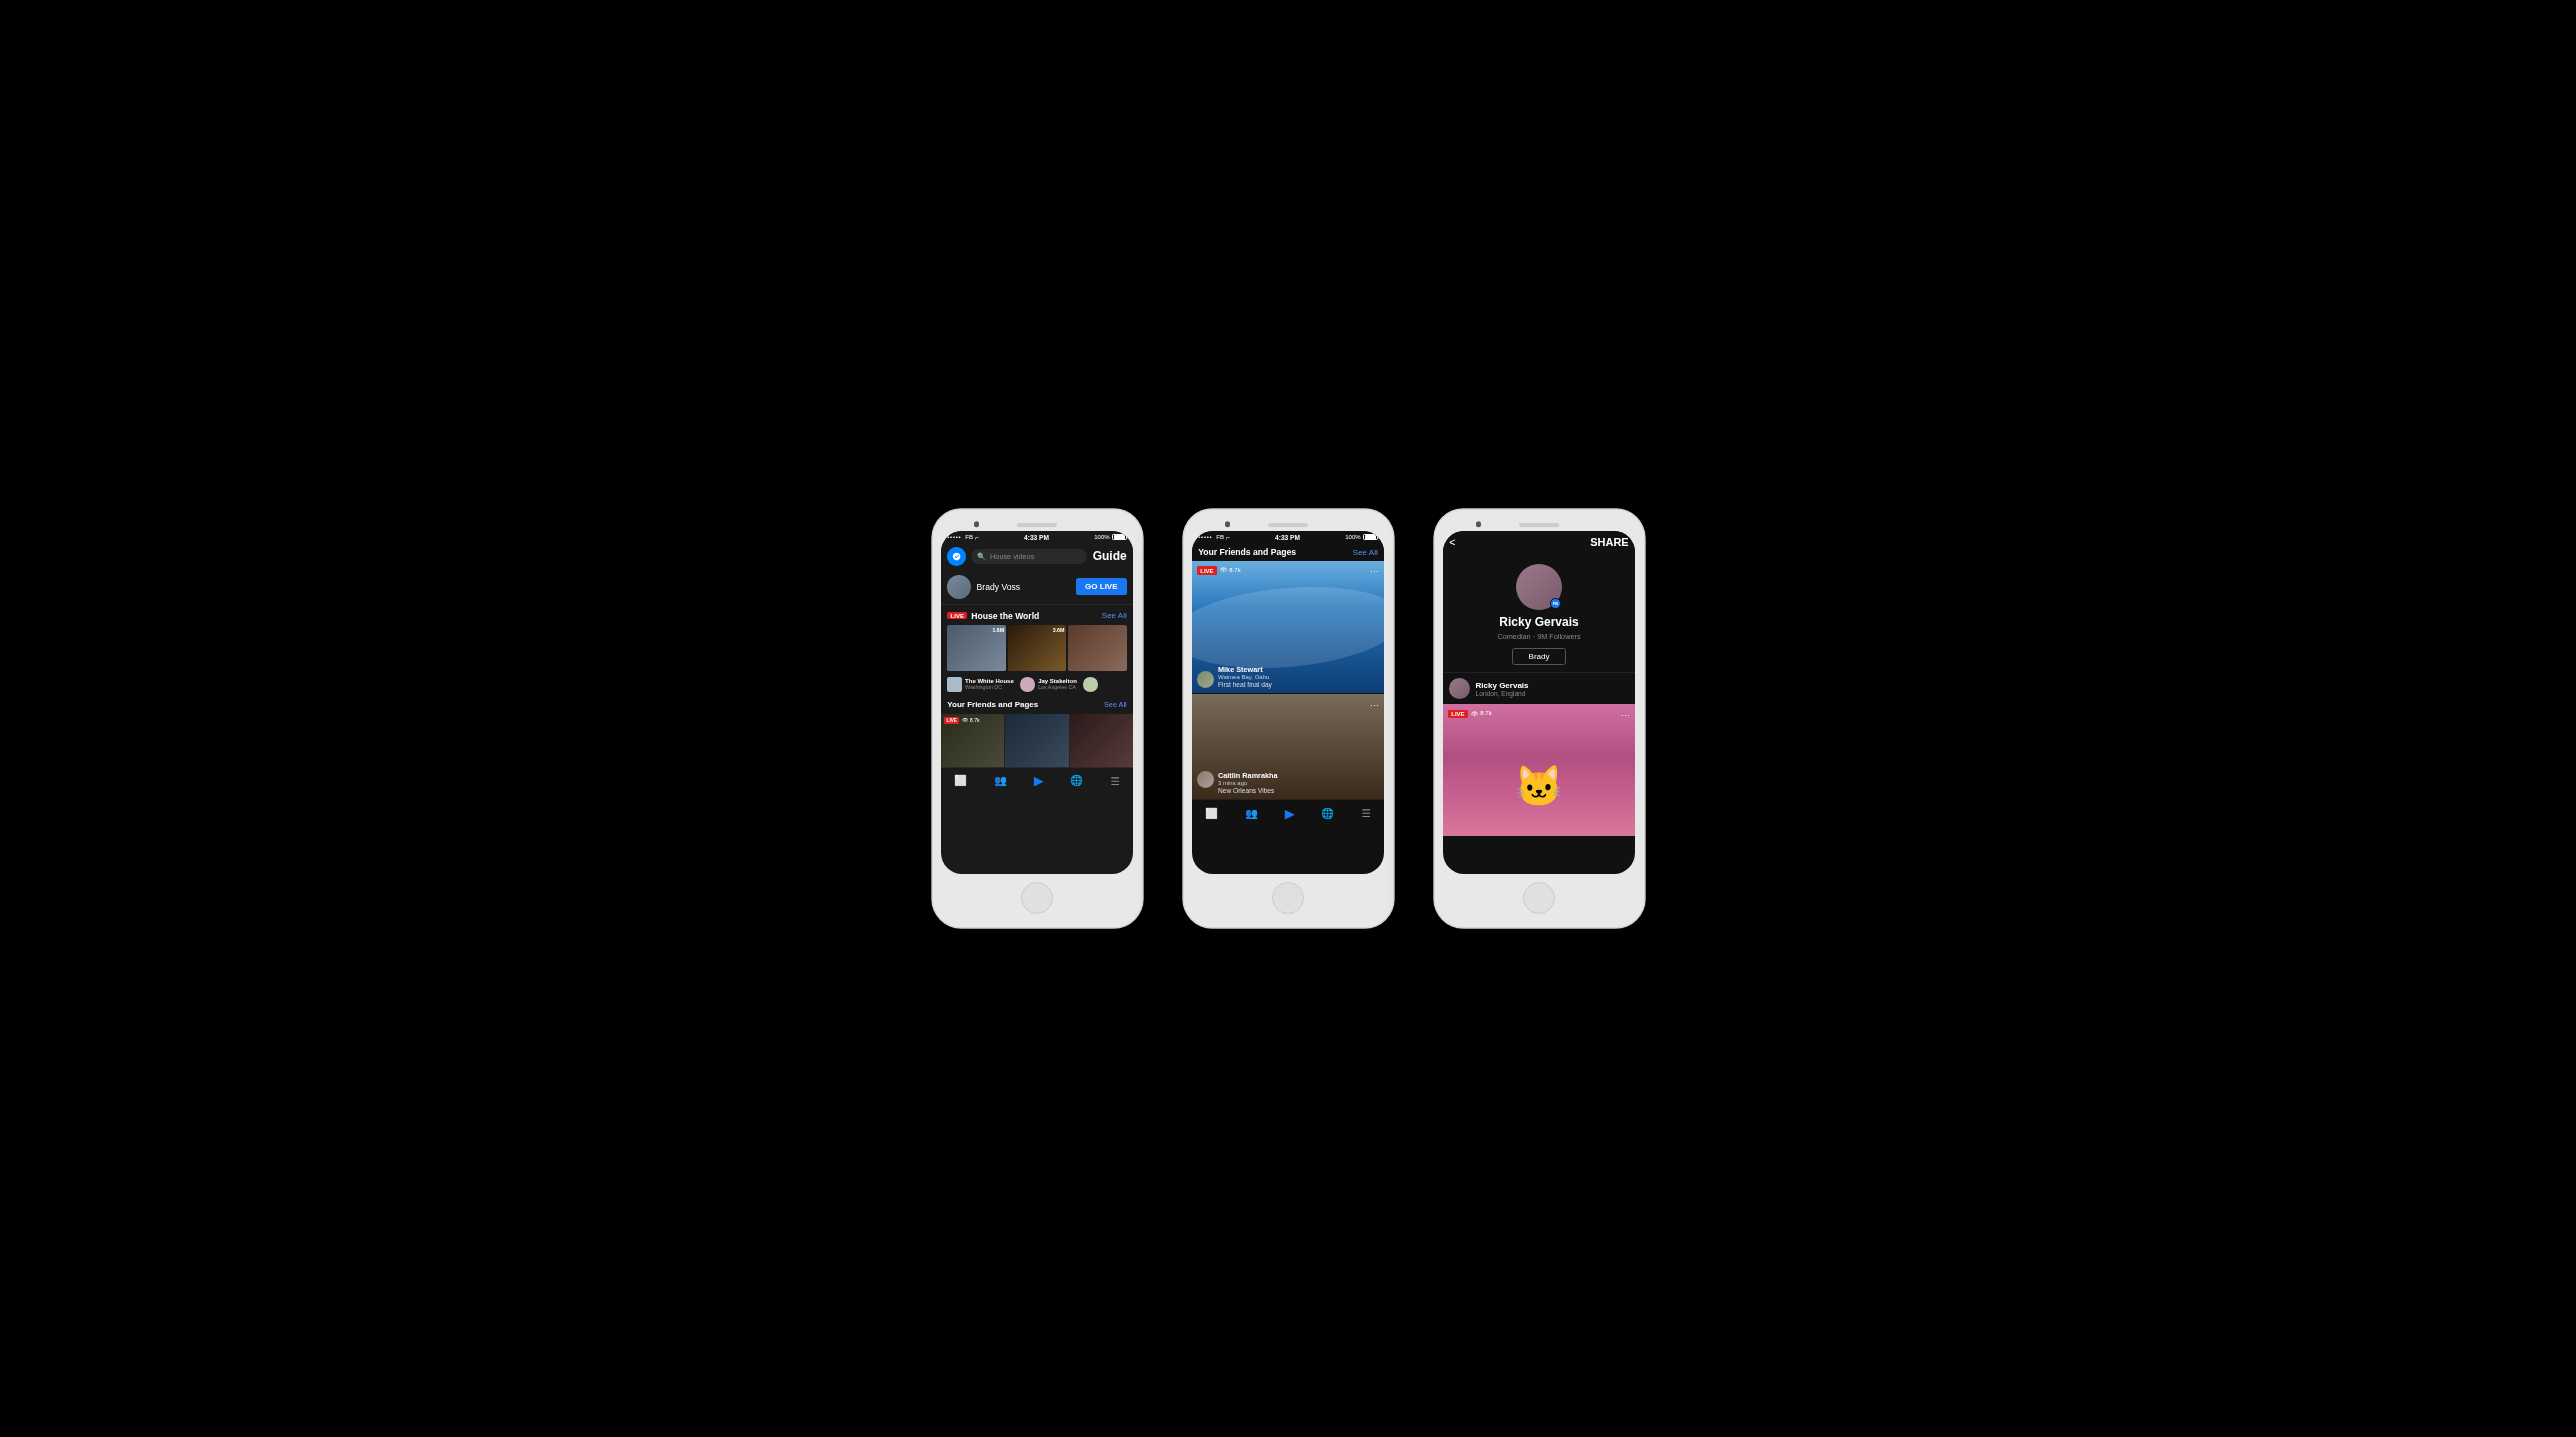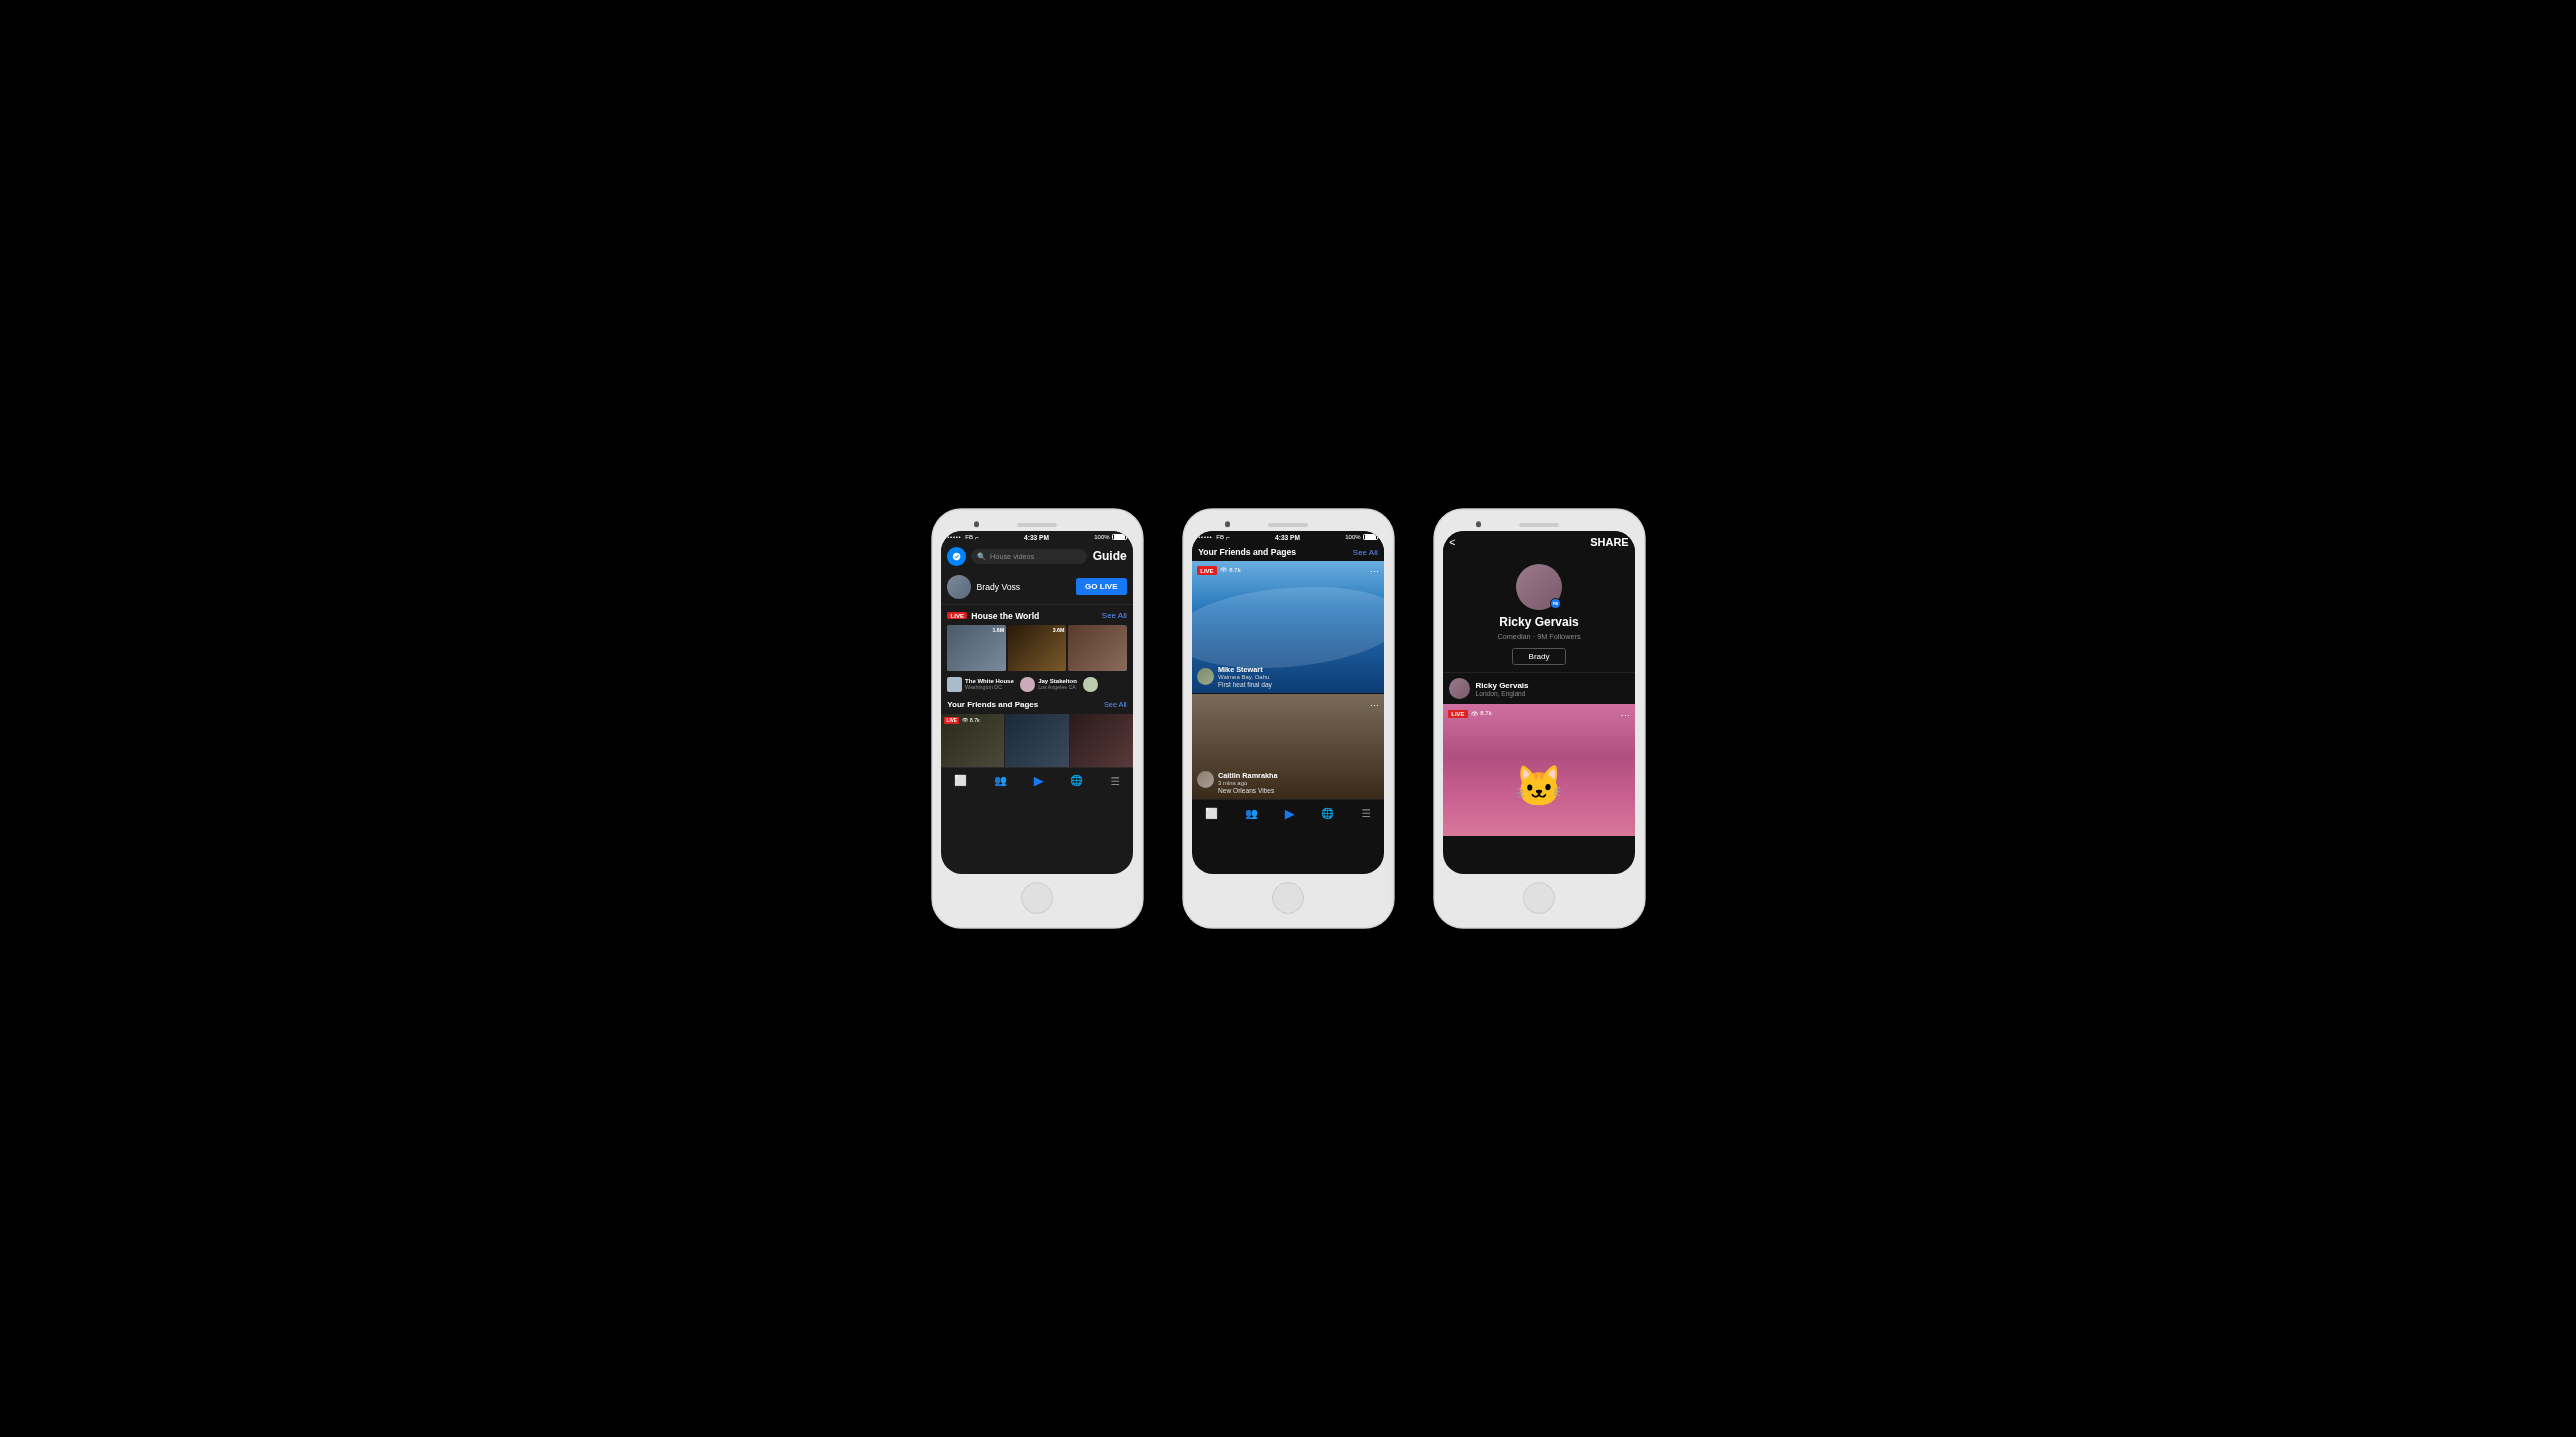--- a/index.html
+++ b/index.html
@@ -324,21 +324,21 @@
       top: 5.3px;
       right: 5.3px;
       color: #fff;
       font-size: 9.2px;
     }
     .lvc-info {
       position: absolute;
       bottom: 5.3px;
       left: 5.3px;
       display: flex;
-      align-items: center;
+      align-items: flex-end;
       gap: 4px;
     }
     .lvc-avatar {
       width: 17px;
       height: 17px;
       border-radius: 50%;
       background: #888;
       flex-shrink: 0;
     }
     .lvc-text {}

